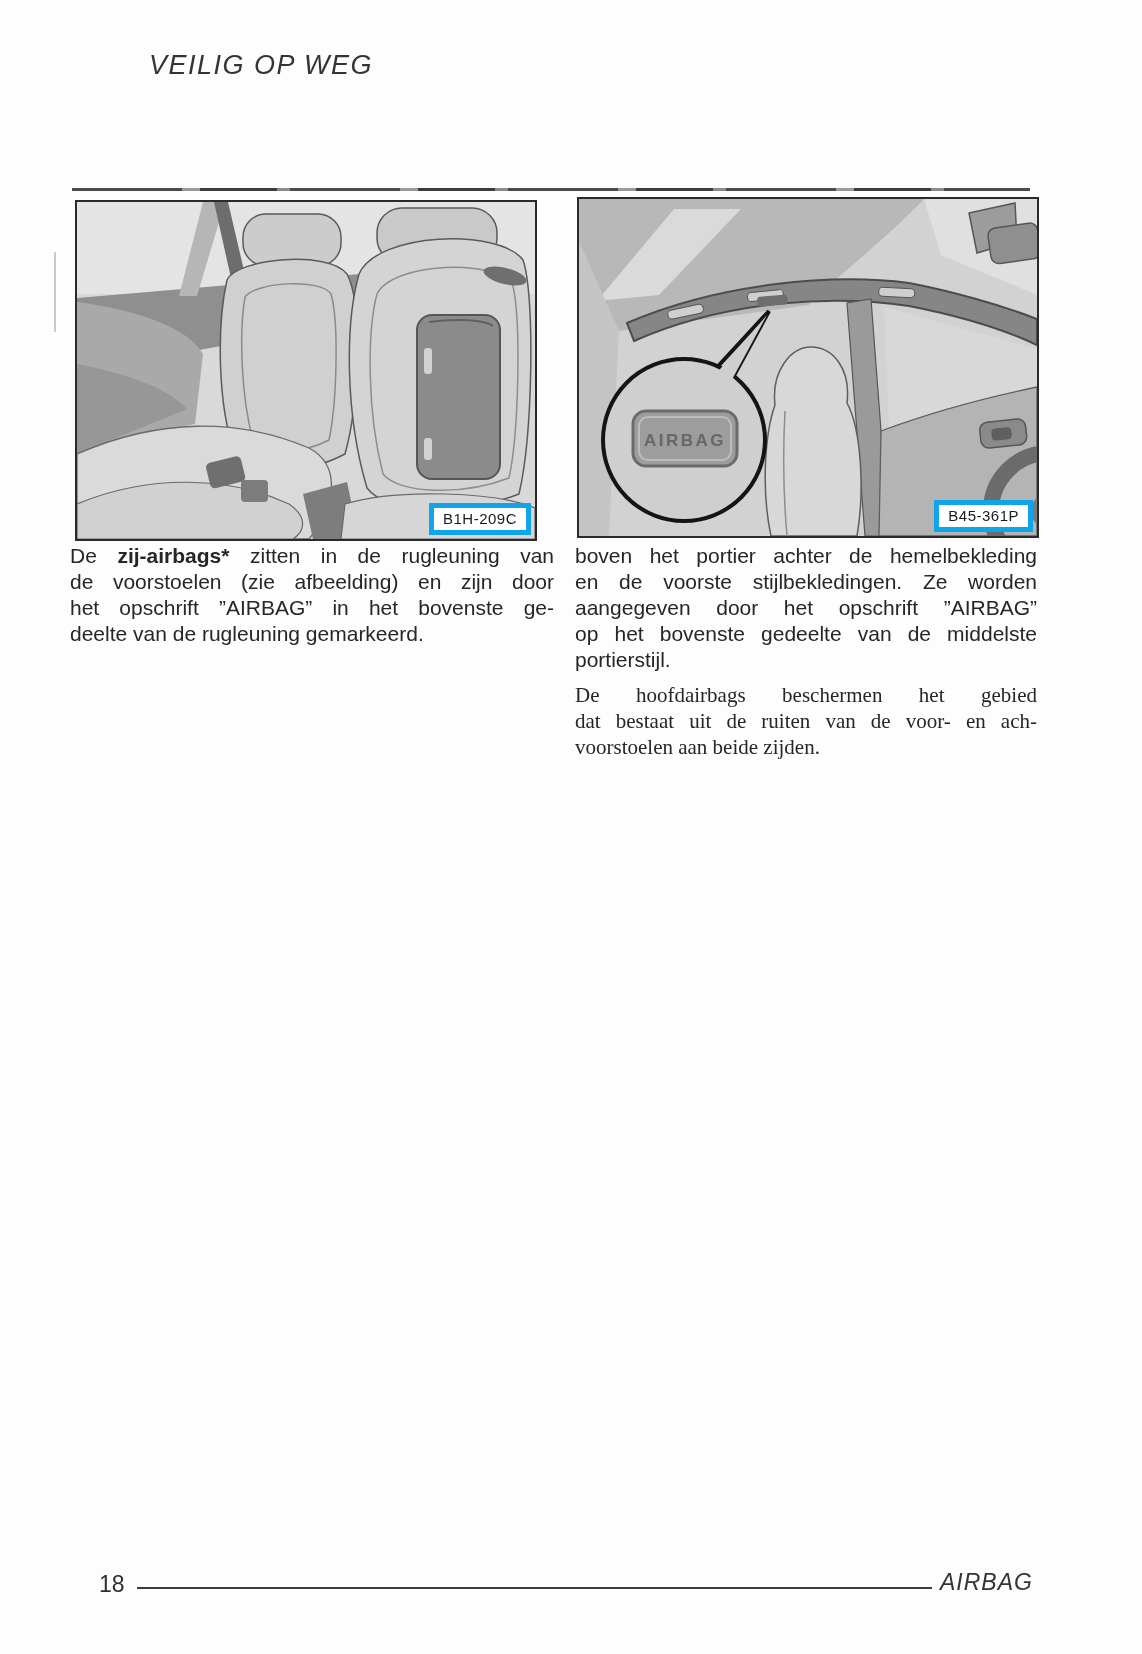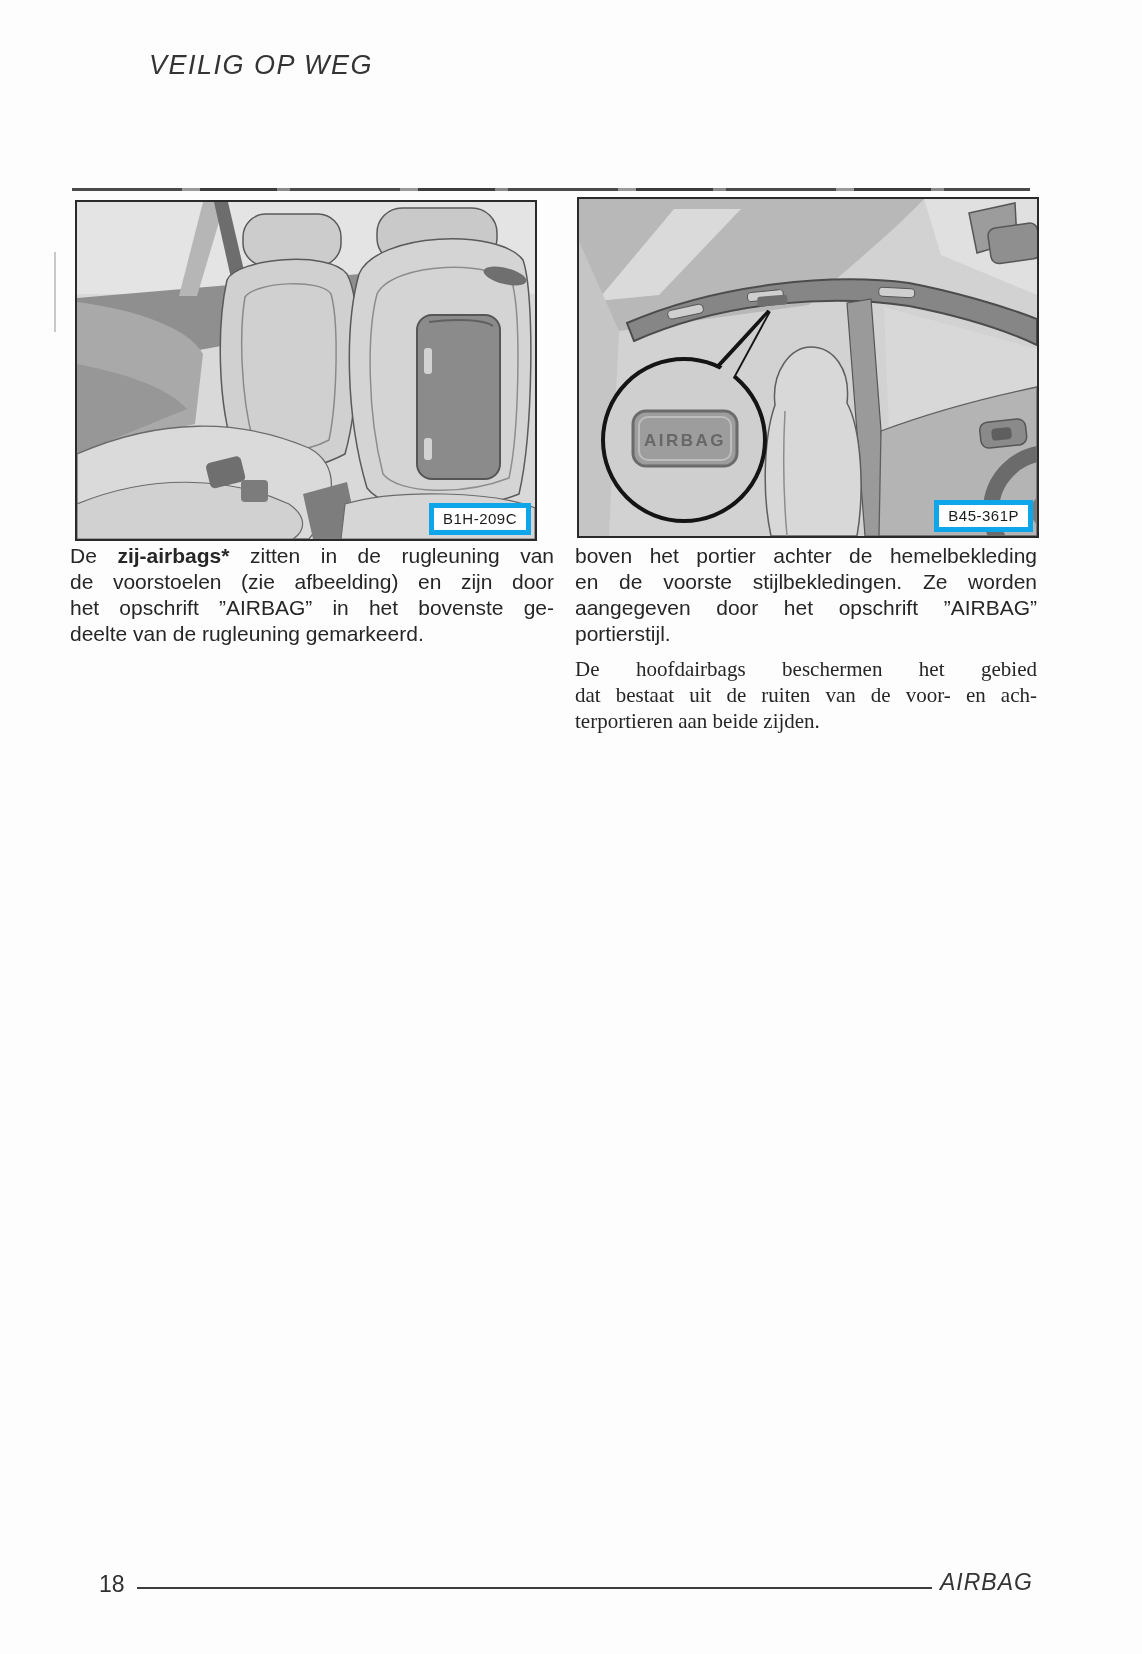--- a/index.html
+++ b/index.html
@@ -164,26 +164,27 @@
         <div class="tline"><span>de voorstoelen (zie afbeelding) en zijn door</span></div>
         <div class="tline"><span>het opschrift ”AIRBAG” in het bovenste ge-</span></div>
         <div class="tline"><span>deelte van de rugleuning gemarkeerd.</span></div>
       </div>
     </div>
   <div class="text-col" id="col-right">
       <div class="para">
         <div class="tline"><span>boven het portier achter de hemelbekleding</span></div>
         <div class="tline"><span>en de voorste stijlbekledingen. Ze worden</span></div>
         <div class="tline"><span>aangegeven door het opschrift ”AIRBAG”</span></div>
+        <div class="tline"><span>op het bovenste gedeelte van de middelste</span></div>
         <div class="tline"><span>portierstijl.</span></div>
       </div>
       <div class="para">
         <div class="tline"><span>De hoofdairbags beschermen het gebied</span></div>
         <div class="tline"><span>dat bestaat uit de ruiten van de voor- en ach-</span></div>
-        <div class="tline"><span>terportieren aan beide zijden.</span></div>
+        <div class="tline"><span>voorstoelen aan beide zijden.</span></div>
       </div>
     </div>
 
   <div class="footer-num">18</div>
   <div class="footer-rule"></div>
   <div class="footer-section">AIRBAG</div>
 
 </div>
 
 </body></html>

